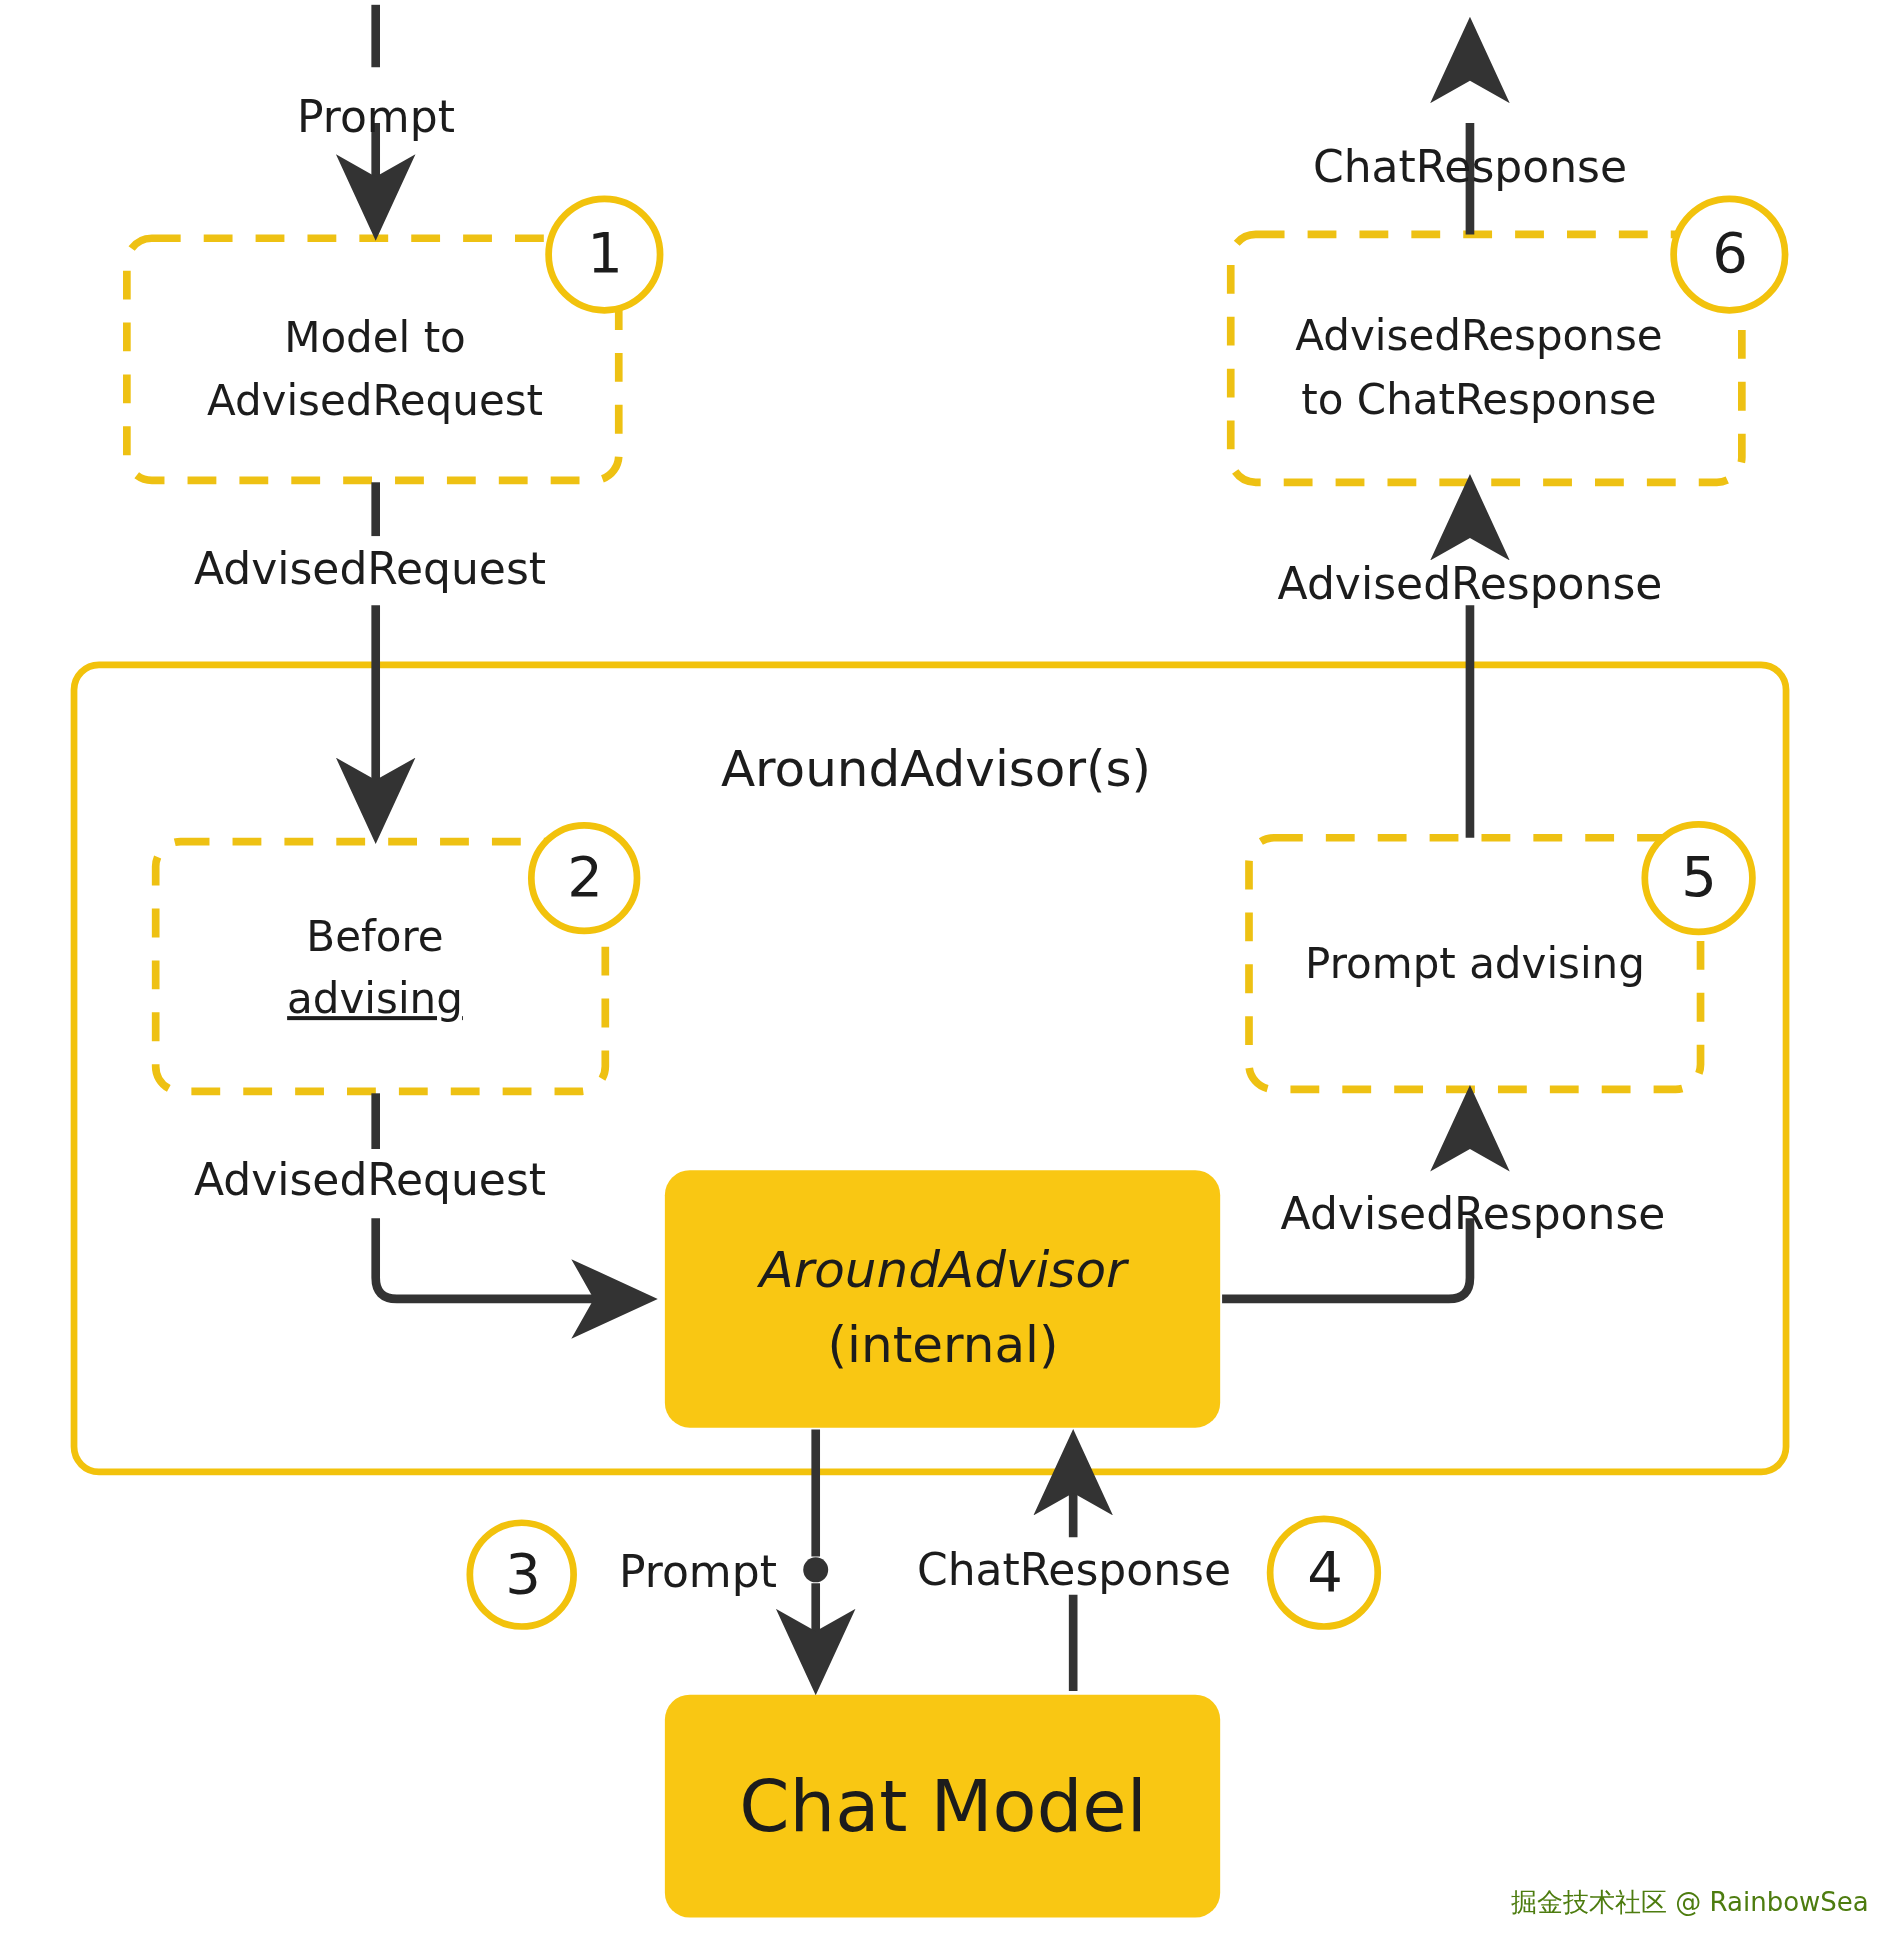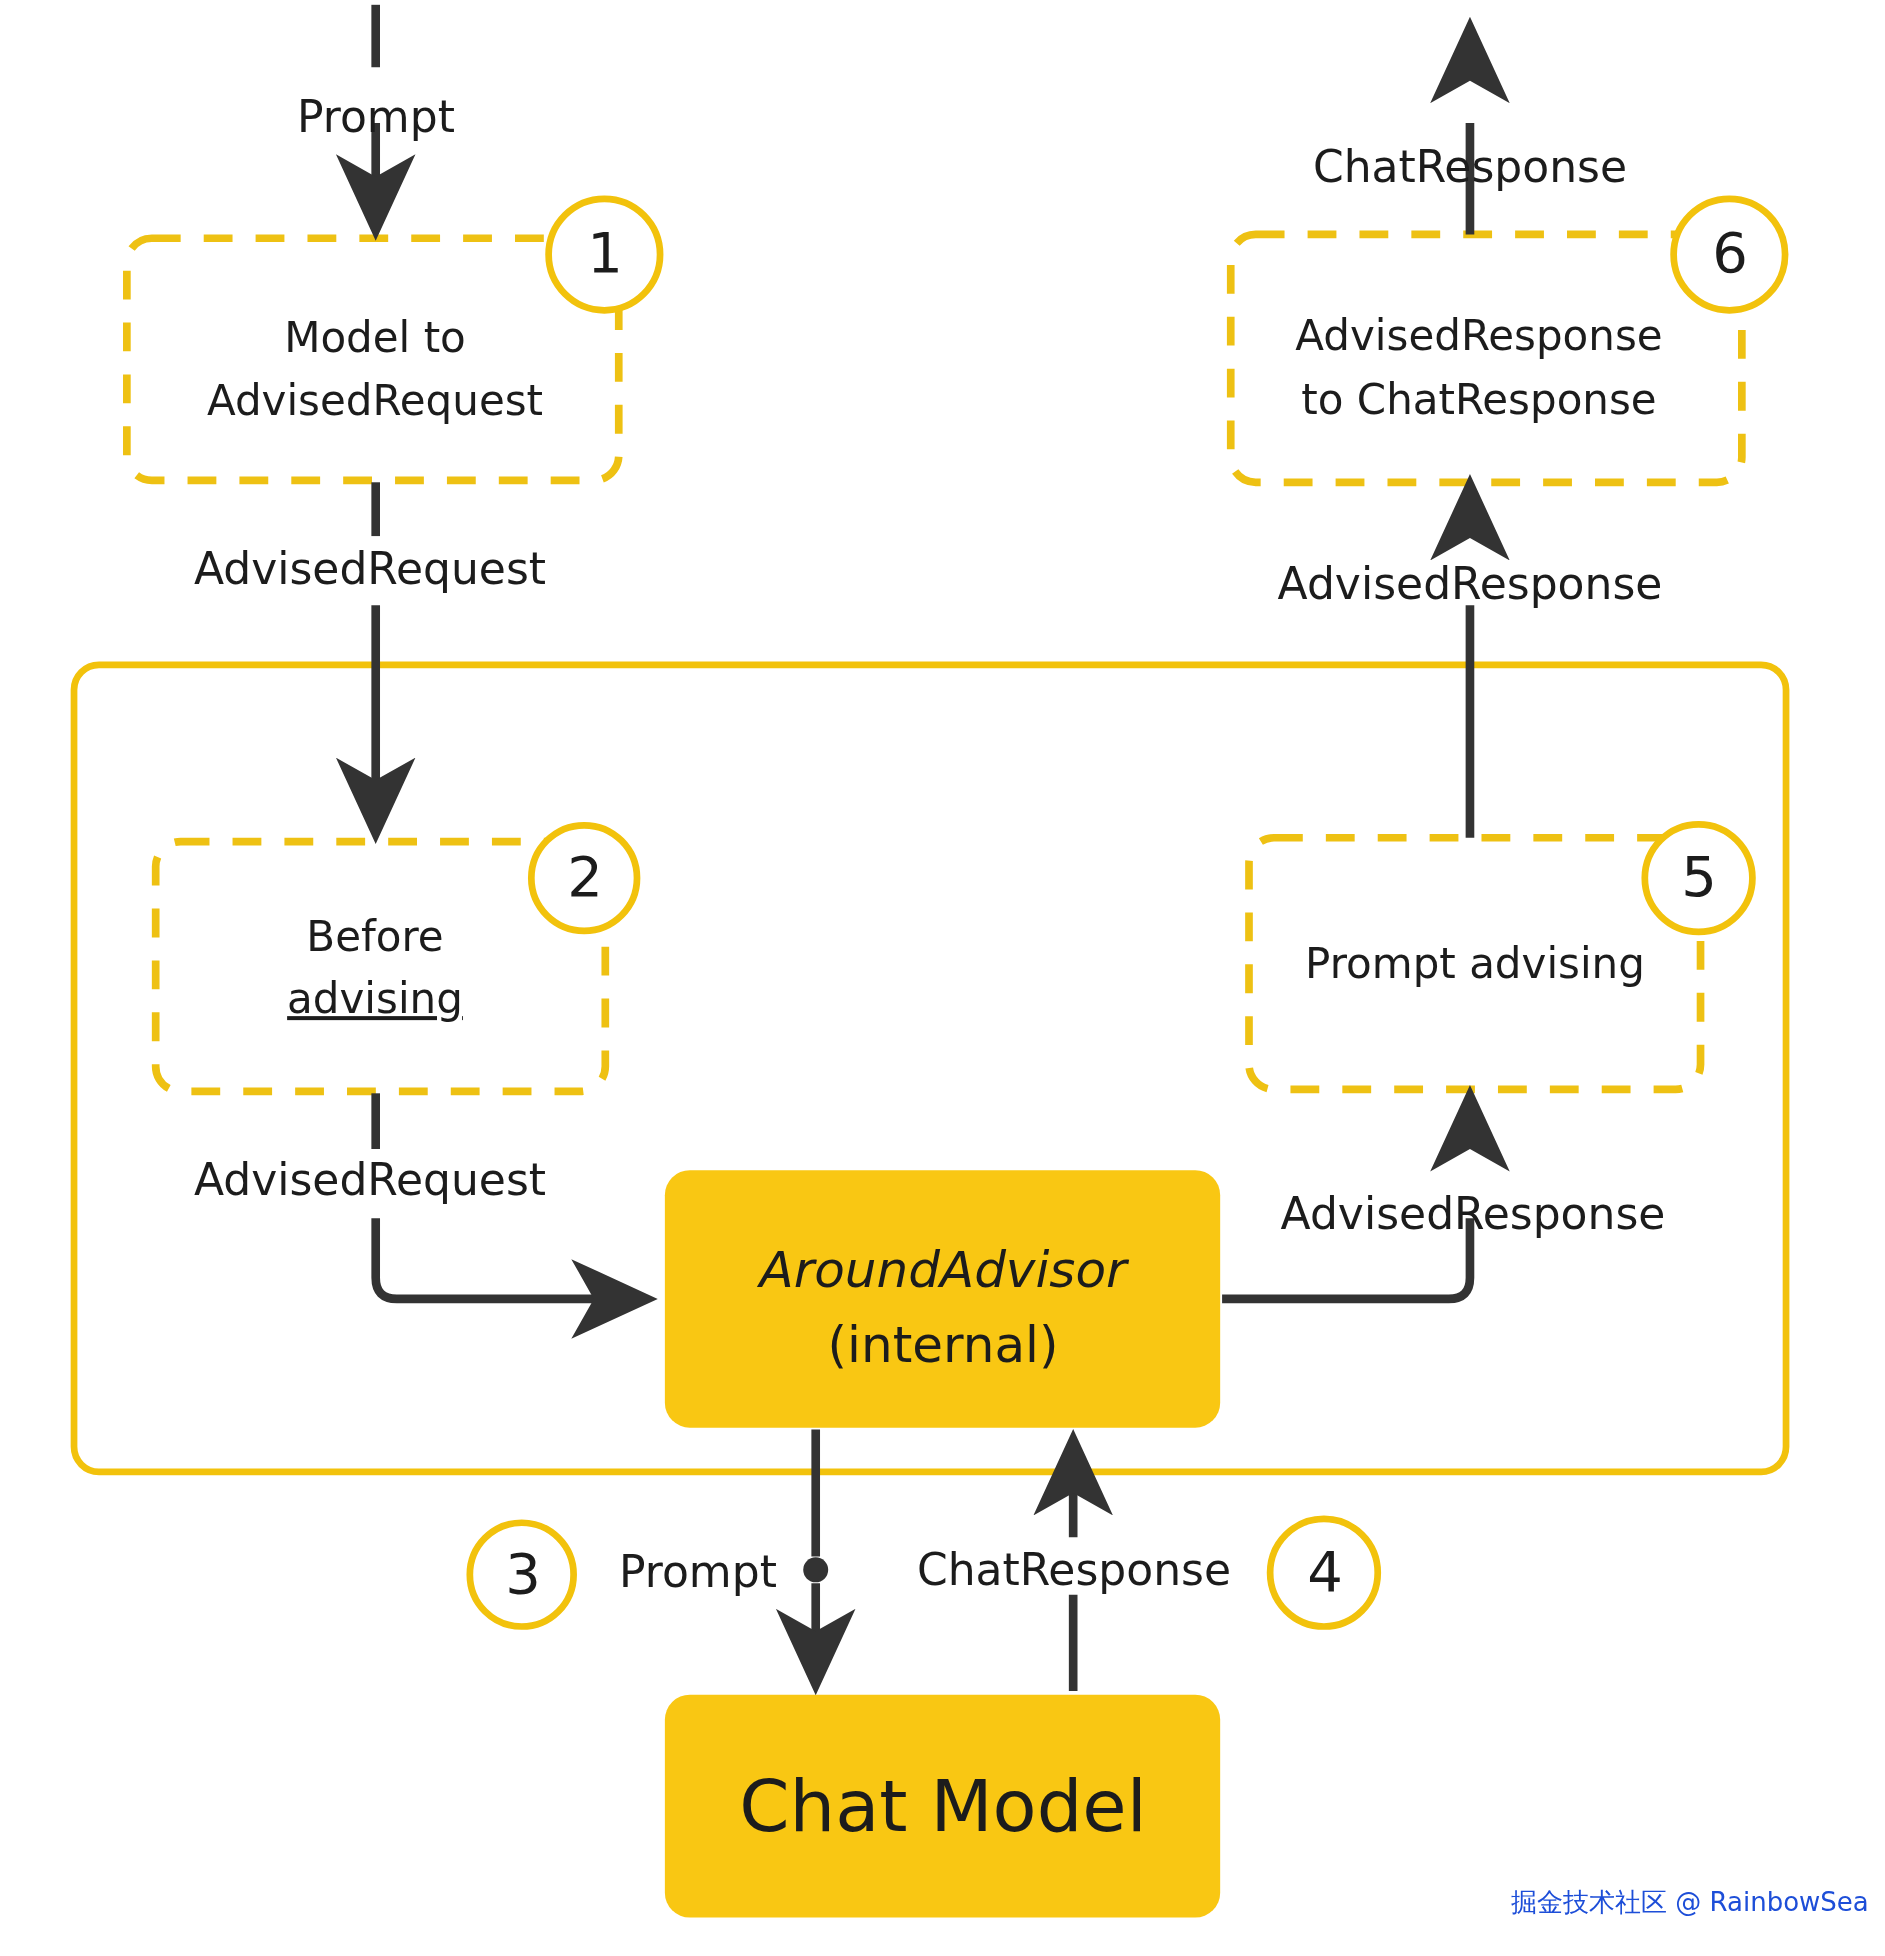--- a/index.html
+++ b/index.html
@@ -32,21 +32,21 @@
   }
   .edge-label   { font-size: 44px; }
   .box-label    { font-size: 42px; }
   .group-title  { font-size: 50px; }
   .solid-label  { font-size: 50px; }
   .chatmodel-label { font-size: 72px; }
   .num          { font-size: 56px; }
   .watermark {
     position: absolute;
     font-size: 26px;
-    color: #1d4ed8;
+    color: #4d7c0f;
     white-space: nowrap;
     font-family: "DejaVu Sans", "Liberation Sans", sans-serif;
   }
   .ctr { transform: translate(-50%, -50%); }
 </style>
 </head>
 <body>
 
 <div id="canvas">
 
@@ -124,20 +124,21 @@
   <div class="lbl box-label ctr" style="left:375px; top:401px;">AdvisedRequest</div>
 
   <div class="lbl box-label ctr" style="left:375px; top:937px;">Before</div>
   <div class="lbl box-label ctr" style="left:375px; top:999px;text-decoration:underline;">advising</div>
 
   <div class="lbl box-label ctr" style="left:1475px; top:964px;">Prompt advising</div>
 
   <div class="lbl box-label ctr" style="left:1479px; top:336px;">AdvisedResponse</div>
   <div class="lbl box-label ctr" style="left:1479px; top:400px;">to ChatResponse</div>
 
+  <div class="lbl group-title ctr" style="left:936px; top:769px;">AroundAdvisor(s)</div>
 
   <div class="lbl solid-label ctr" style="left:943px; top:1270px;font-style:italic;">AroundAdvisor</div>
   <div class="lbl solid-label ctr" style="left:943px; top:1345px;">(internal)</div>
 
   <div class="lbl chatmodel-label ctr" style="left:943px; top:1806px;">Chat Model</div>
 
   <div class="lbl num ctr" style="left:605px; top:253px;">1</div>
   <div class="lbl num ctr" style="left:585px; top:877px;">2</div>
   <div class="lbl num ctr" style="left:523px; top:1574px;">3</div>
   <div class="lbl num ctr" style="left:1325px; top:1572px;">4</div>

